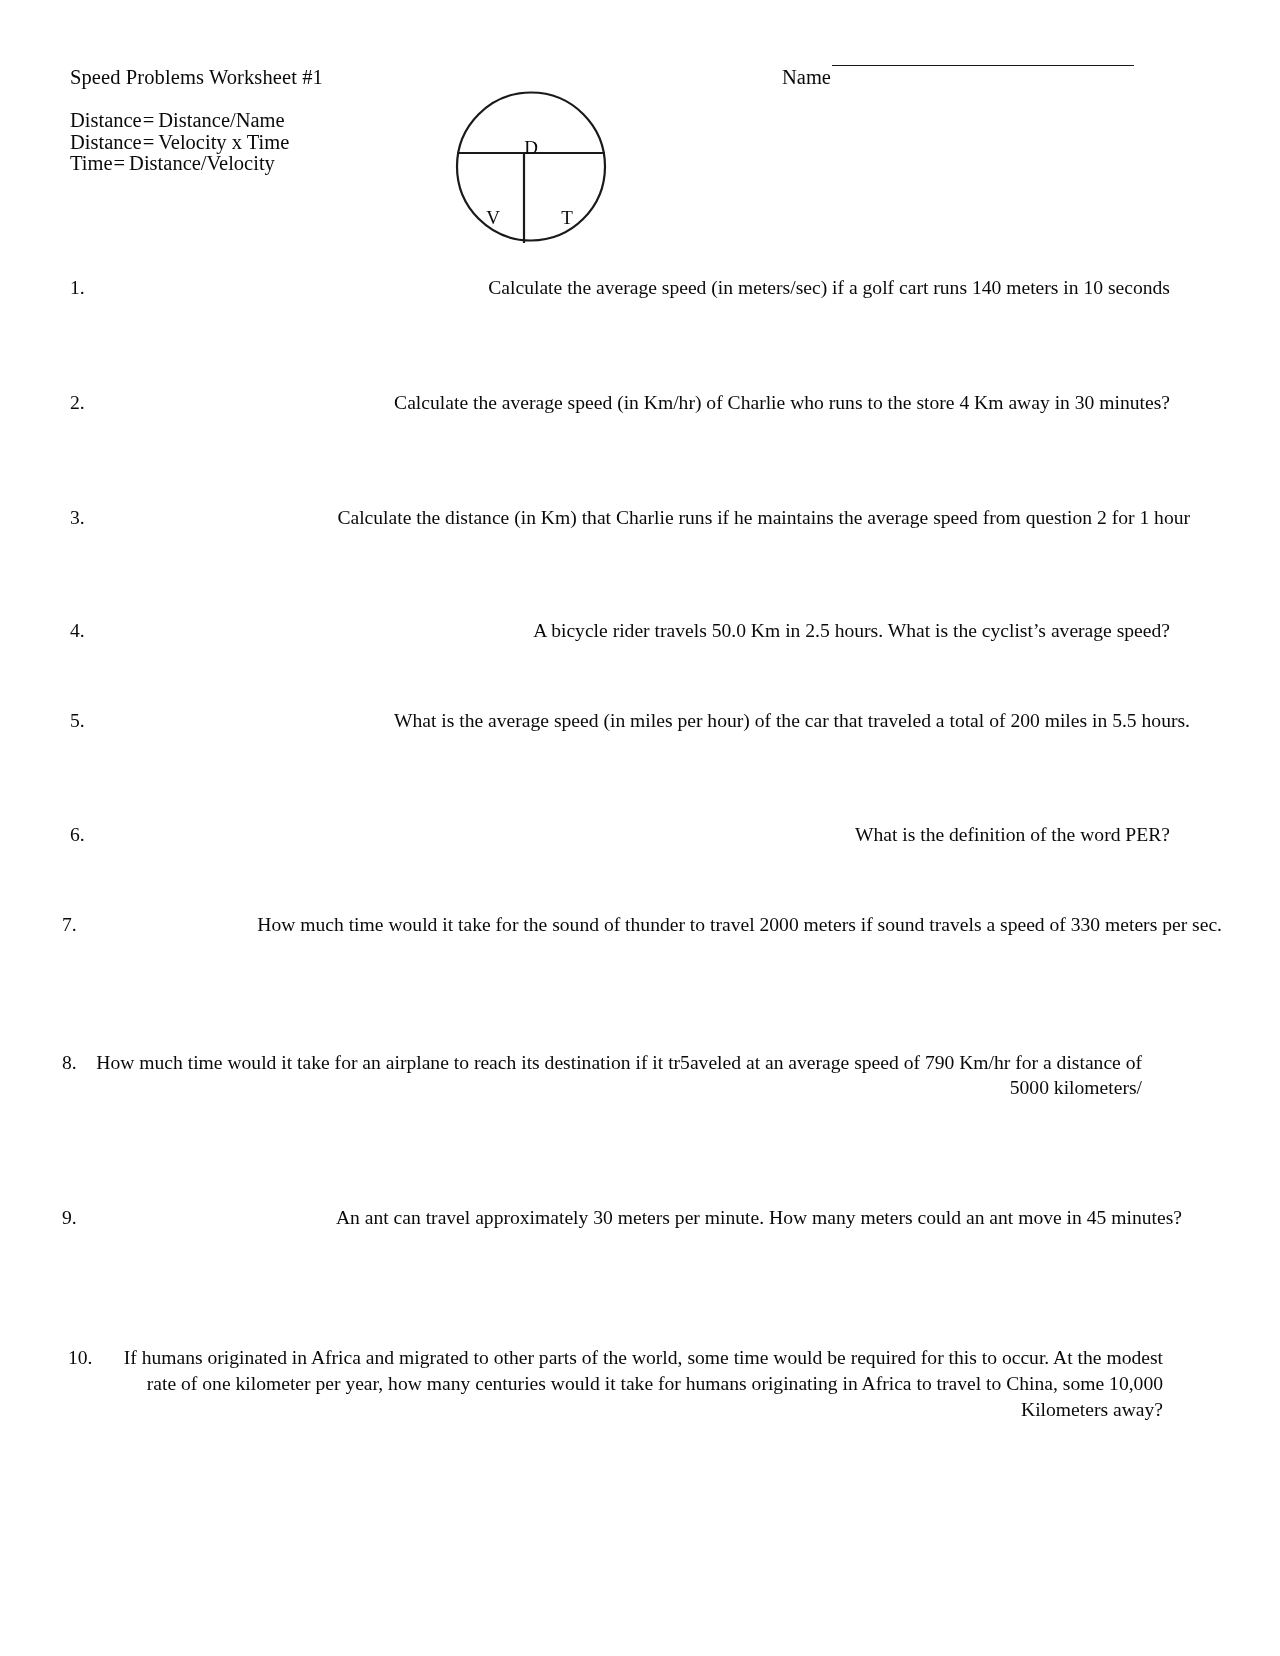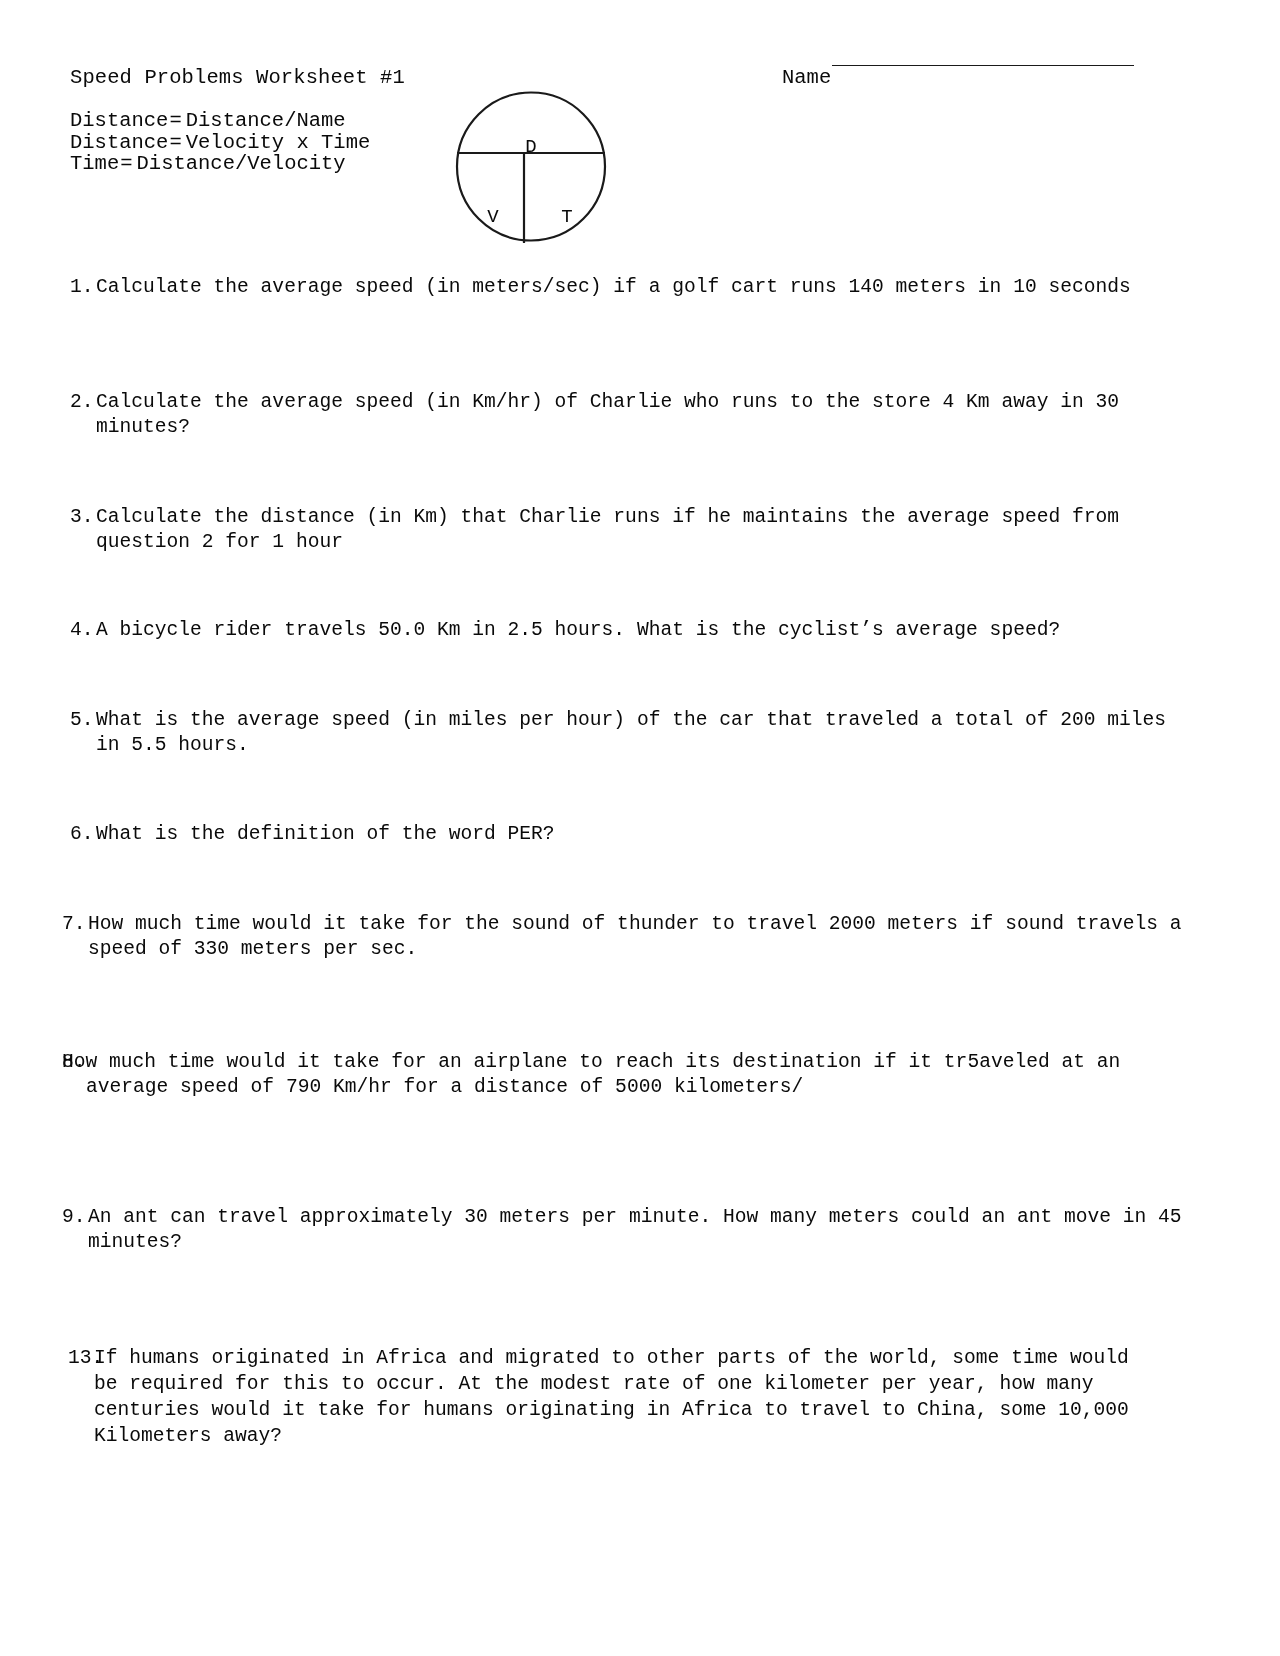--- a/index.html
+++ b/index.html
@@ -10,21 +10,20 @@
   body {
     font-family: "Liberation Serif", "DejaVu Serif", serif;
     color: #0a0a0a;
   }
   .page {
     position: relative;
     width: 1280px;
     height: 1476px;
     background: #ffffff;
     overflow: hidden;
-    font-family: Liberation Mono, monospace;
   }
 
   
   .header {
     position: absolute;
     left: 0;
     top: 0;
     width: 1280px;
     height: 260px;
   }
@@ -112,20 +111,21 @@
   .q-num {
     position: absolute;
     left: 0;
     top: 0;
     width: 26px;
     text-align: left;
   }
   .q-text {
     display: block;
     margin-left: 26px;
+    text-align: right;
   }
 </style>
 </head>
 <body>
 
 <div class="page">
 
   <div class="header">
 
     <div class="worksheet-title">Speed Problems Worksheet #1</div>
@@ -201,19 +201,19 @@
       <span class="q-num">8.</span>
       <span class="q-text" style="margin-left:24px; text-indent:-24px;">How much time would it take for an airplane to reach its destination if it tr5aveled at an average speed of 790 Km/hr for a distance of 5000 kilometers/</span>
     </div>
 
     <div class="question" style="left:62px; top:1205px; width:1120px;">
       <span class="q-num">9.</span>
       <span class="q-text">An ant can travel approximately 30 meters per minute.  How many meters could an ant move in 45 minutes?</span>
     </div>
 
     <div class="question" style="left:68px; top:1345px; width:1095px; line-height:26px;">
-      <span class="q-num" style="width:34px;">13.</span>
+      <span class="q-num" style="width:34px;">10.</span>
       <span class="q-text" style="">If humans originated in Africa and migrated to other parts of the world, some time would be required for this to occur.  At the modest rate of one kilometer per year, how many centuries would it take for humans originating in Africa to travel to China, some 10,000 Kilometers away?</span>
     </div>
 
   </div>
 
 </div>
 
 </body></html>

